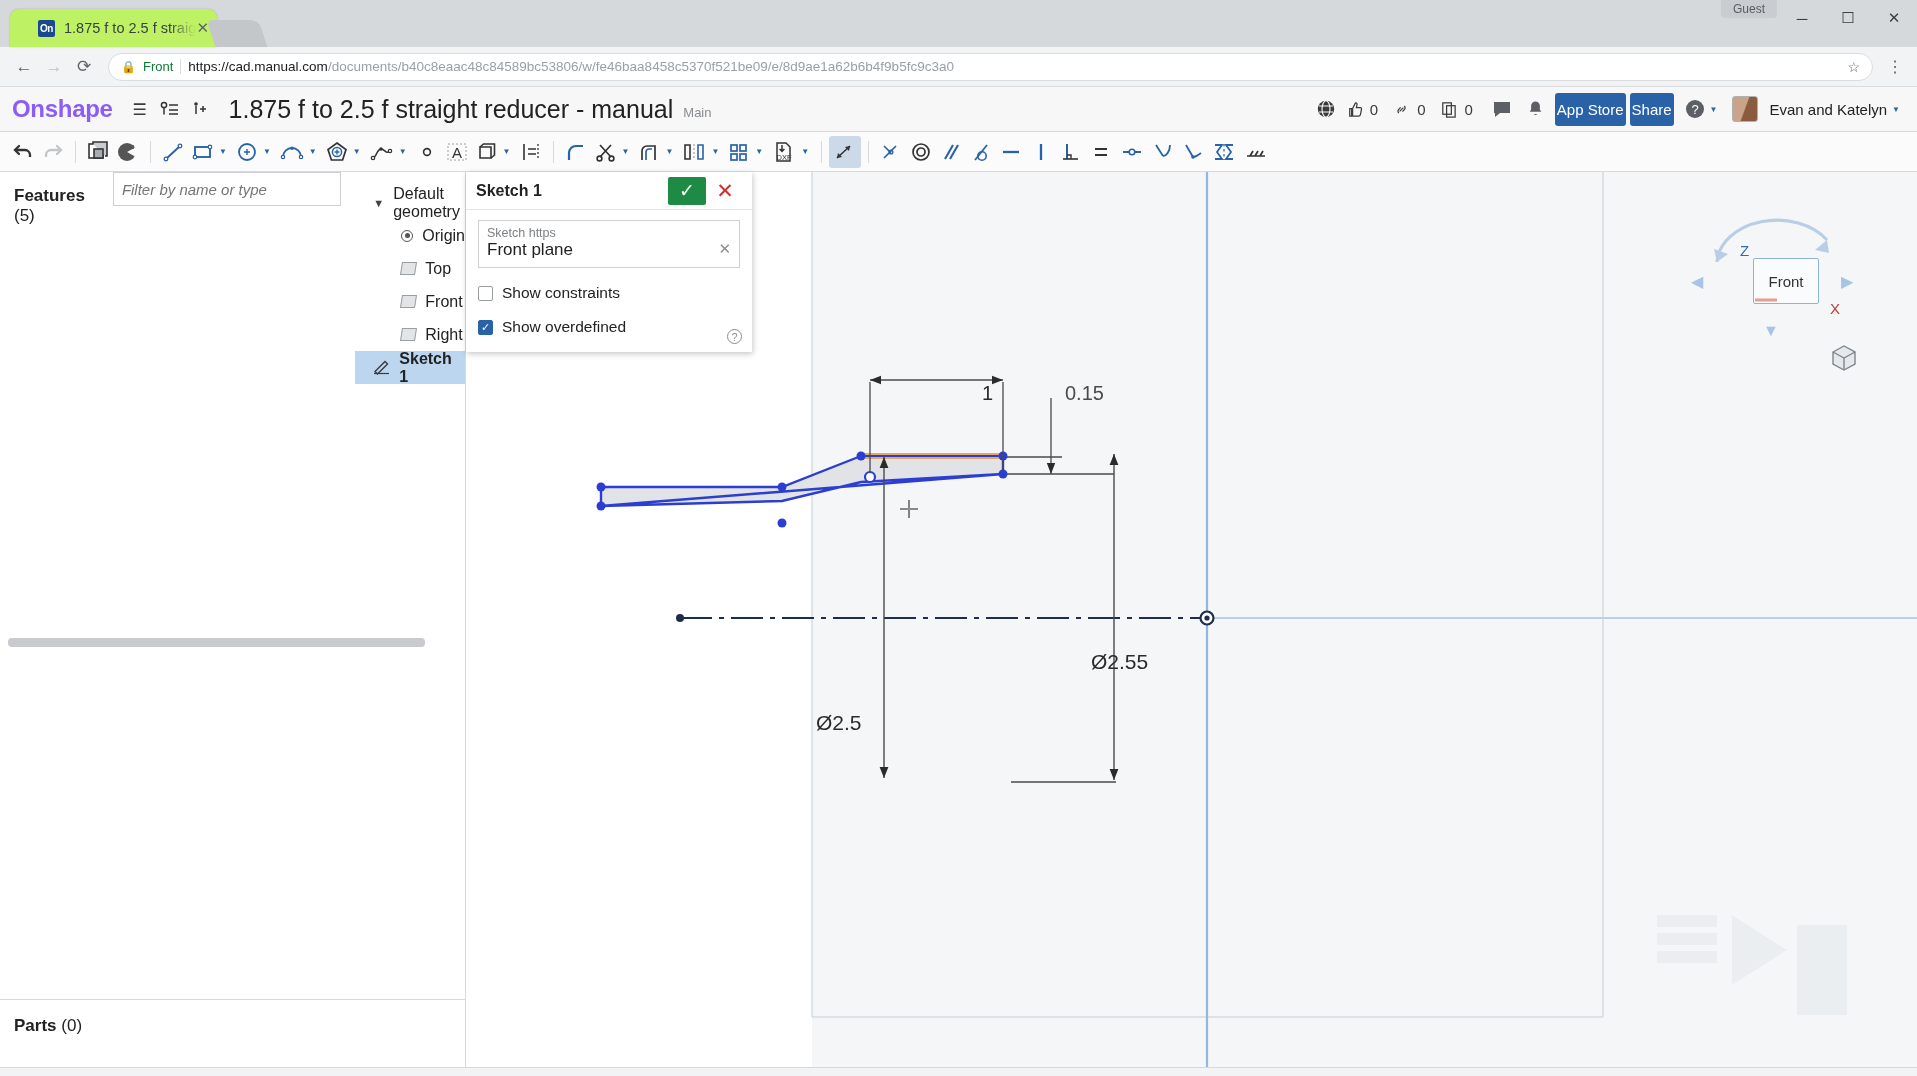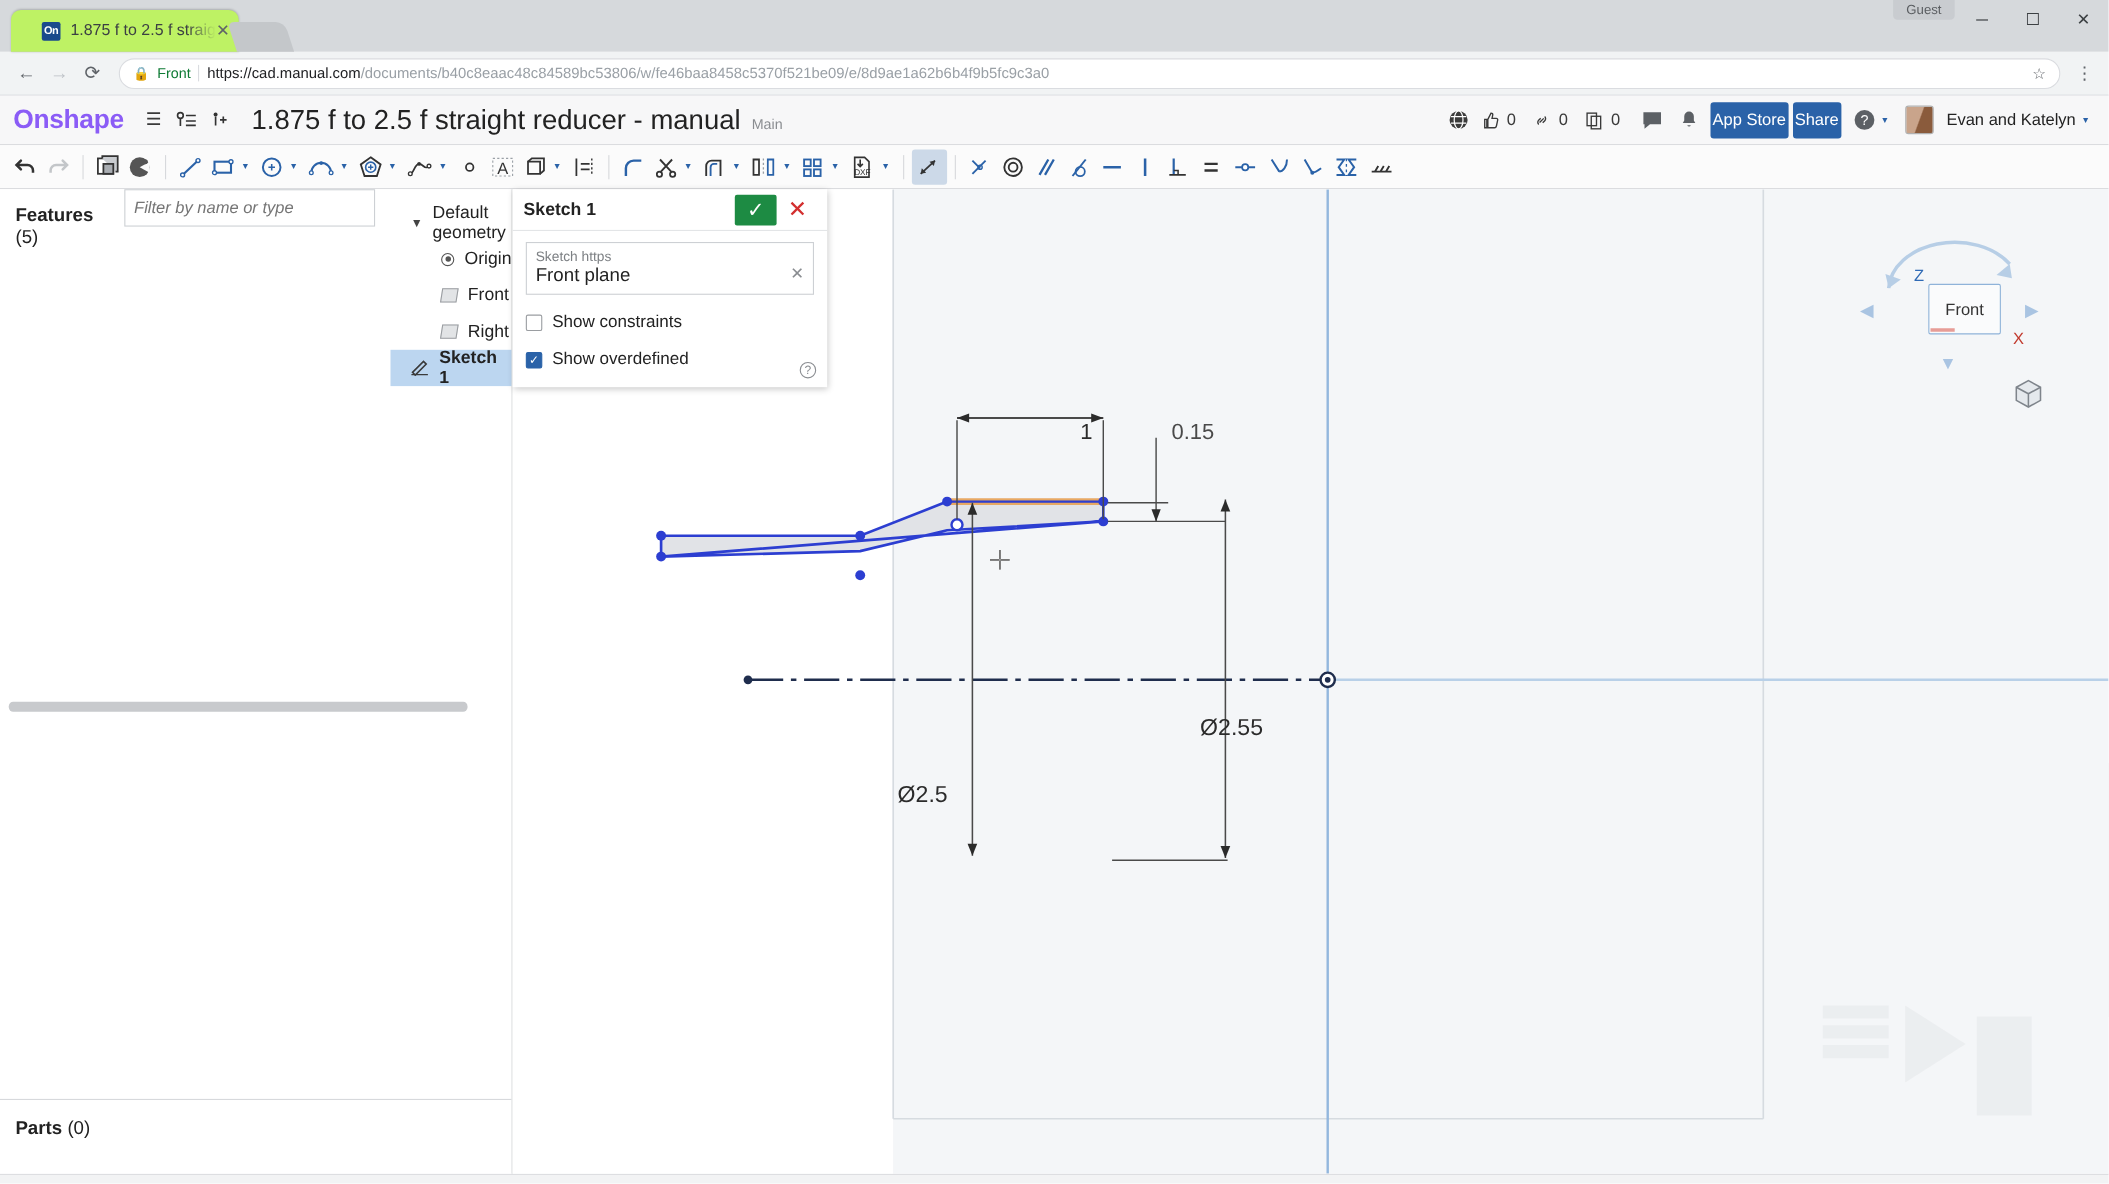--- a/index.html
+++ b/index.html
@@ -601,20 +601,24 @@
       <div class="tree-row">
         <span class="twisty">▼</span>
         <span>Default geometry</span>
       </div>
       <div class="tree-row indent">
         <span class="origin-ico"></span>
         <span>Origin</span>
       </div>
       <div class="tree-row indent">
         <span class="plane-ico"></span>
+        <span>Top</span>
+      </div>
+      <div class="tree-row indent">
+        <span class="plane-ico"></span>
         <span>Front</span>
       </div>
       <div class="tree-row indent">
         <span class="plane-ico"></span>
         <span>Right</span>
       </div>
       <div class="tree-row selected" style="padding-left:18px;">
         <span class="sketch-ico">
           <svg width="17" height="15" viewBox="0 0 17 15">
               <path d="M2 13l10-10 2.5 2.5L4.5 15.5z" fill="none" stroke="#3a3a3a" stroke-width="1.4" transform="translate(0,-1.5)"></path>

